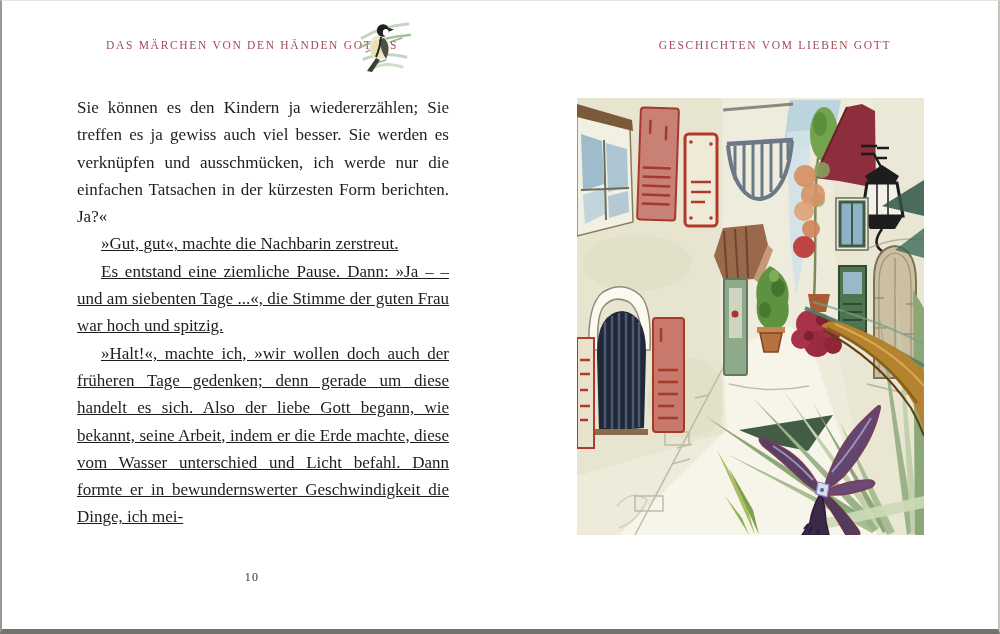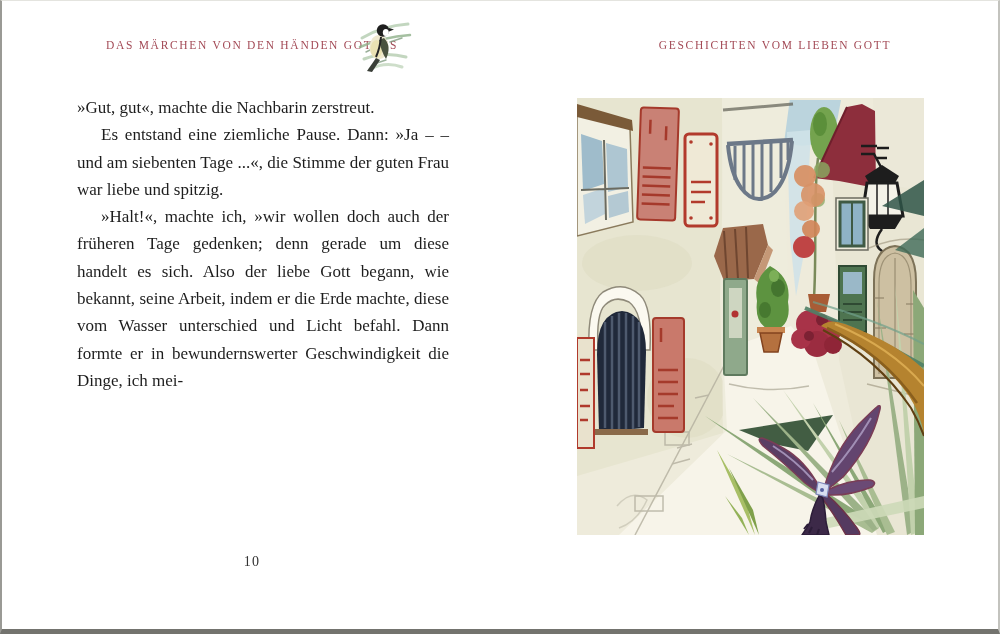--- a/index.html
+++ b/index.html
@@ -15,24 +15,24 @@
     color:#a34a56; text-align:center; white-space:nowrap;
   }
   .running-head.left  { left:0;   width:500px; }
   .running-head.right { left:546px; width:454px; }
   .bird-ornament { position:absolute; left:354px; top:15px; width:56px; height:60px; }
   .body-text {
     position:absolute; left:75px; top:93px; width:372px;
     font-size:17px; line-height:27.3px; text-align:justify; color:#1d1d1d;
   }
   .body-text p { margin:0; }
-  .body-text p + p { text-indent:24px; }
+  .body-text p + p { text-indent:24px;text-decoration:underline; }
   .page-number {
-    position:absolute; left:0; top:553px; width:500px; text-align:center;
-    font-size:14px; letter-spacing:1.2px; color:#333333;
+    position:absolute; left:0; top:569px; width:500px; text-align:center;
+    font-size:12px; letter-spacing:1.2px; color:#333333;
   }
   .illustration { position:absolute; left:575px; top:97px; width:347px; height:437px; }
 </style>
 </head>
 <body>
 
 <div class="screen">
 
   <div>
     <div class="running-head left">DAS MÄRCHEN VON DEN HÄNDEN GOTTES</div>
@@ -51,22 +51,23 @@
         <path d="M28,22 Q36,30 30,43 Q25,35 23,24 Z" fill="#4a5240"></path>
         <circle cx="27" cy="14.5" r="6.2" fill="#1f1f1f"></circle>
         <ellipse cx="29.8" cy="16.5" rx="3" ry="3.6" fill="#ffffff"></ellipse>
         <path d="M33,12 L38,13.5 L33,15.5 Z" fill="#1f1f1f"></path>
         <path d="M25,21 Q24,32 20,41" stroke="#262626" stroke-width="2" fill="none"></path>
         <path d="M20,42 L11,55 L16,56 L24,44 Z" fill="#3a3f38"></path>
       </g>
     </svg>
 
     <div class="body-text">
+      <p>Sie können es den Kindern ja wiedererzählen; Sie treffen es ja gewiss auch viel besser. Sie werden es verknüpfen und ausschmücken, ich werde nur die einfachen Tatsachen in der kürzesten Form berichten. Ja?«</p>
       <p>»Gut, gut«, machte die Nachbarin zerstreut.</p>
-      <p>Es entstand eine ziemliche Pause. Dann: »Ja – – und am siebenten Tage ...«, die Stimme der guten Frau war liebe und spitzig.</p>
+      <p>Es entstand eine ziemliche Pause. Dann: »Ja – – und am siebenten Tage ...«, die Stimme der guten Frau war hoch und spitzig.</p>
       <p>»Halt!«, machte ich, »wir wollen doch auch der früheren Tage gedenken; denn gerade um diese handelt es sich. Also der liebe Gott begann, wie bekannt, seine Arbeit, indem er die Erde machte, diese vom Wasser unterschied und Licht befahl. Dann formte er in bewundernswerter Geschwindigkeit die Dinge, ich mei-</p>
     </div>
 
     <div class="page-number">10</div>
   </div>
 
   <div>
     <div class="running-head right">GESCHICHTEN VOM LIEBEN GOTT</div>
 
     <svg class="illustration" viewBox="0 0 347 437" role="img" aria-label="Watercolor of a narrow southern street: cream houses with red shutters, an open window, a round balcony, a dark red roof, a wrought-iron lantern, an arched gate, a potted topiary and red flowers; in the foreground palm fronds, a golden leaf and a purple orchid">

